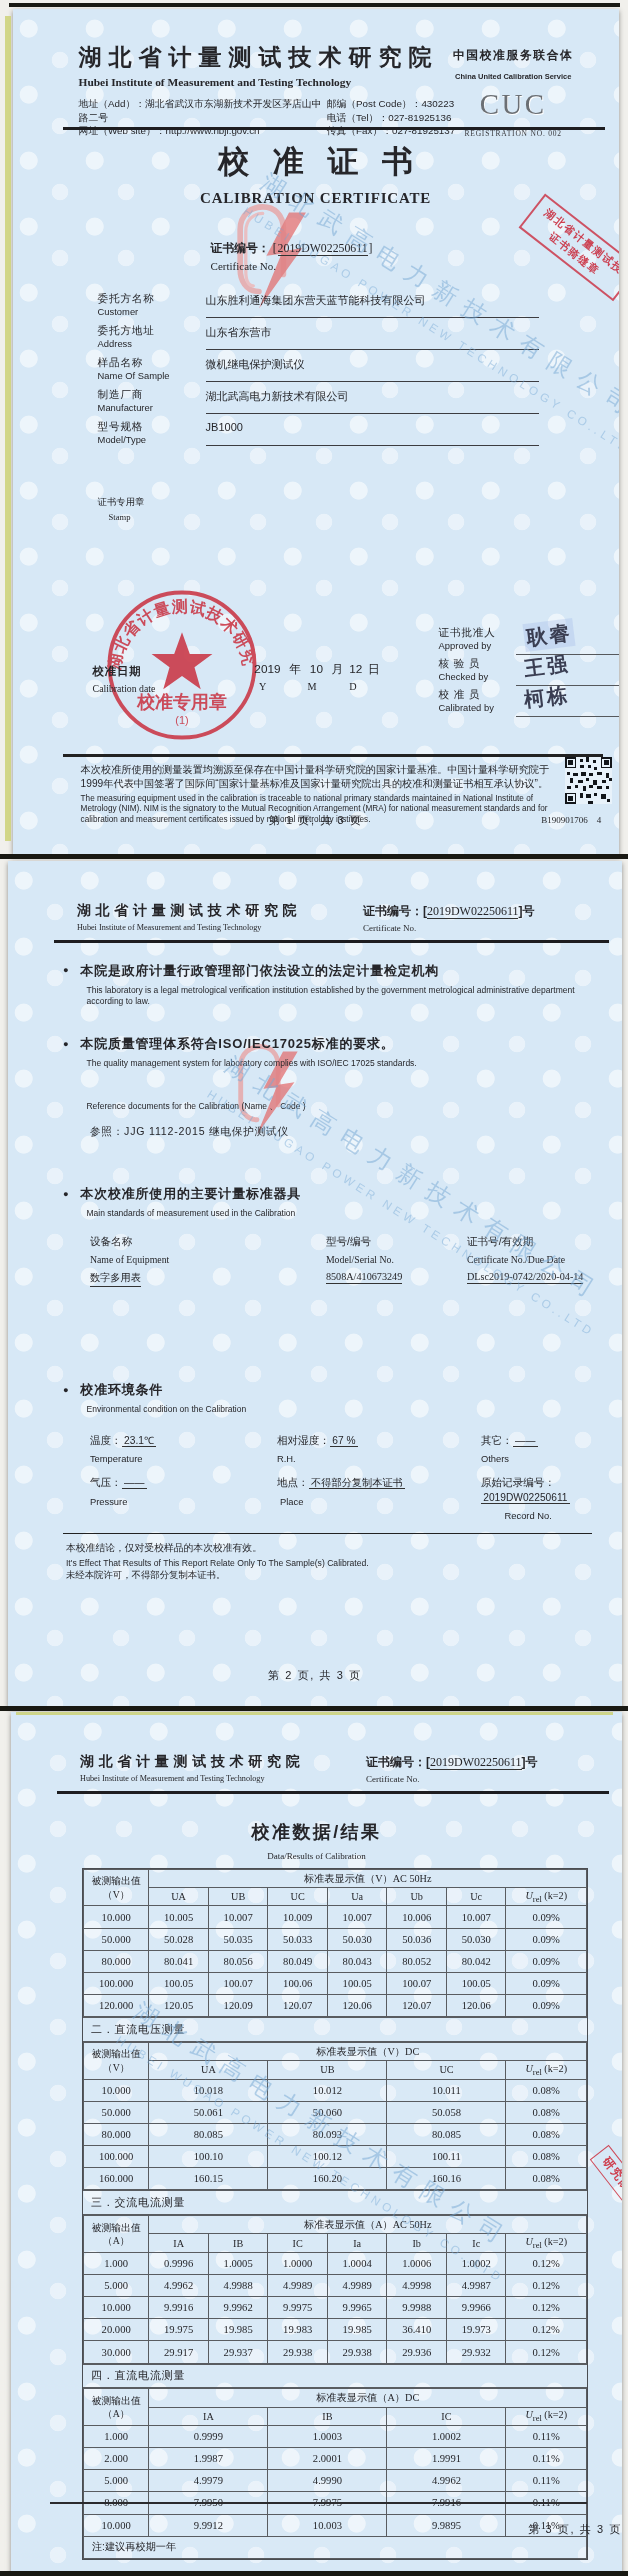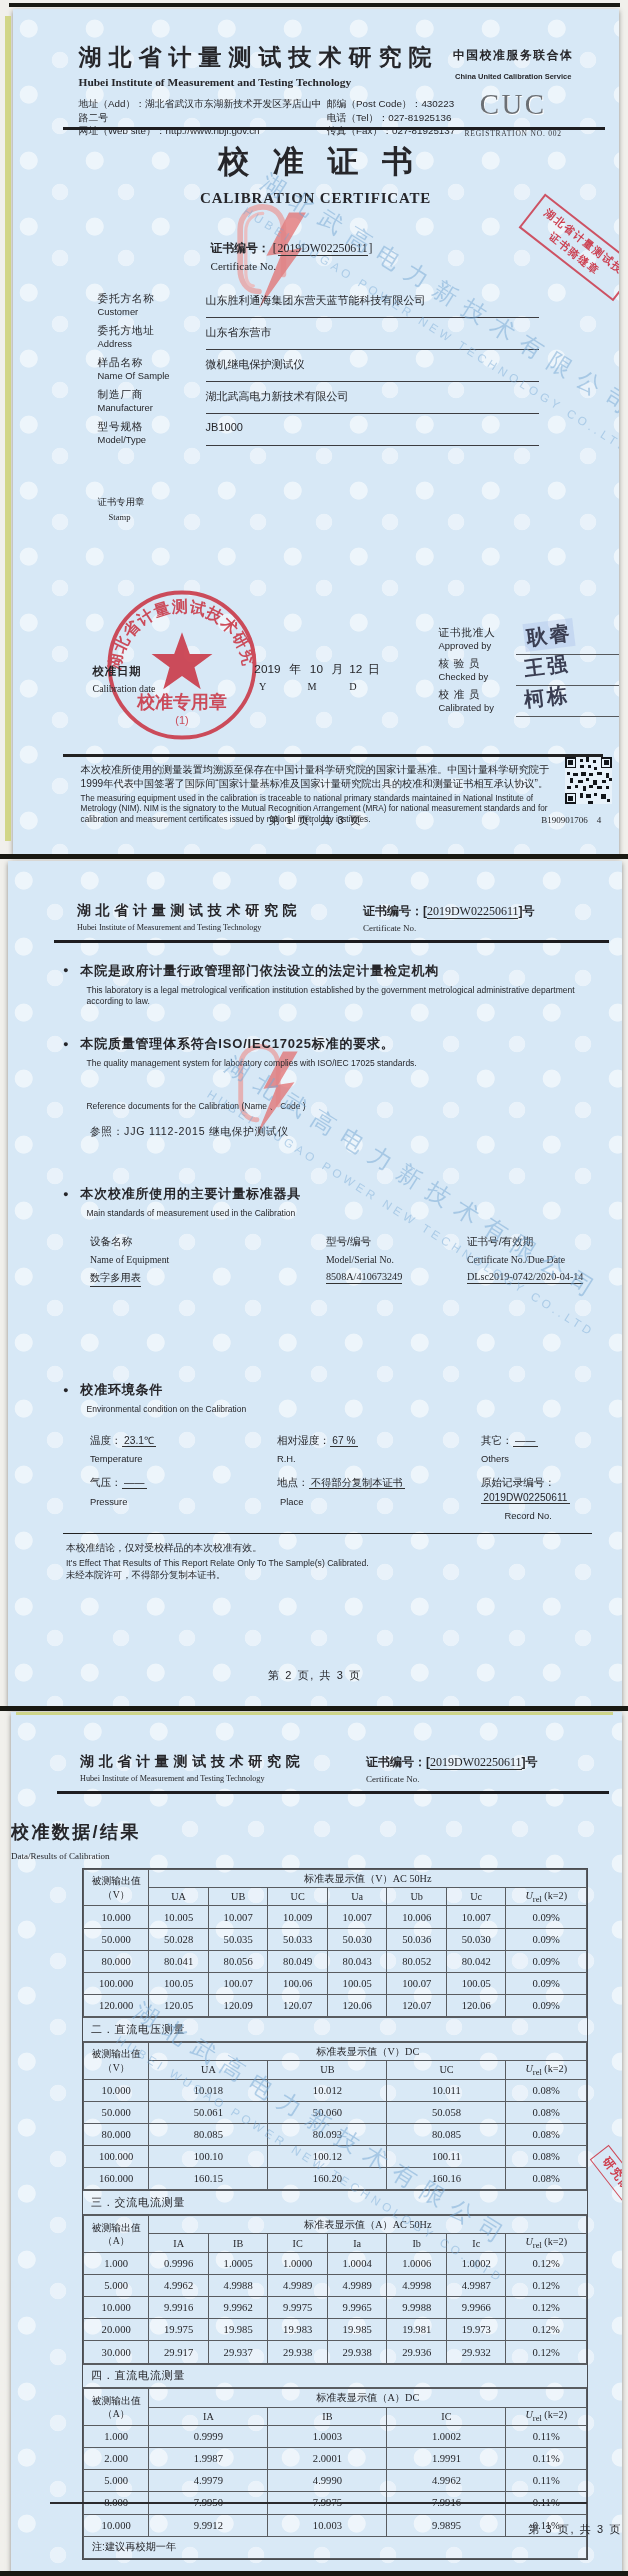--- a/index.html
+++ b/index.html
@@ -93,21 +93,21 @@
   .env .e-lab{font-size:10.6px}
   .env .e-val{border-bottom:0.8px solid #333;font-size:10.2px;padding:0 2.4px}
   .env .e-en{font-size:9.4px;margin-top:5.5px}
   .env-wrap{border-bottom:1.6px solid #222;padding-bottom:12.6px;margin-right:0}
   .p2-notes{margin-top:7.9px;margin-left:3.1px}
   .p2-notes .n1{font-size:9.8px}
   .p2-notes .n2{font-size:8.6px;margin-top:2.4px}
   .p2-notes .n3{font-size:9.4px;margin-top:1.6px}
   .p2-pageno{position:absolute;left:0;right:0;top:807px;text-align:center;font-size:11px;letter-spacing:1.6px}
   
-  .p3-title{position:absolute;left:0;right:0;top:108px;text-align:left}
+  .p3-title{position:absolute;left:0;right:0;top:108px;text-align:center}
   .p3-title .cn{font-size:18px;font-weight:700;letter-spacing:2.4px}
   .p3-title .en{font-family:"Liberation Serif",serif;font-size:9px;margin-top:7px}
   .tables-wrap{position:absolute;left:71px;top:156px;width:504px;border:1.6px solid #4a4d52;background:rgba(255,255,255,.06)}
   .sec-row{border-bottom:0.8px solid #595c60;padding:3.9px 7.9px;font-size:11px;letter-spacing:0.8px}
   .sec-row + table{margin-top:0}
   table.mtable{width:100%;border-collapse:collapse;table-layout:fixed;font-family:"Liberation Serif",serif;font-size:10.6px}
   .mtable th,.mtable td{border:0.8px solid #595c60;text-align:center;font-weight:400;padding:1.6px}
   .mtable thead th{font-size:10.2px}
   .mtable .out{font-size:9.8px;line-height:13.4px}
   .mtable tbody td{height:18px}
@@ -629,21 +629,21 @@
             <td>9.9988</td>
             <td>9.9966</td>
             <td>0.12%</td>
           </tr>
           <tr>
             <td>20.000</td>
             <td>19.975</td>
             <td>19.985</td>
             <td>19.983</td>
             <td>19.985</td>
-            <td>19.981</td>
+            <td>36.410</td>
             <td>19.973</td>
             <td>0.12%</td>
           </tr>
           <tr>
             <td>30.000</td>
             <td>29.917</td>
             <td>29.937</td>
             <td>29.938</td>
             <td>29.938</td>
             <td>29.936</td>

